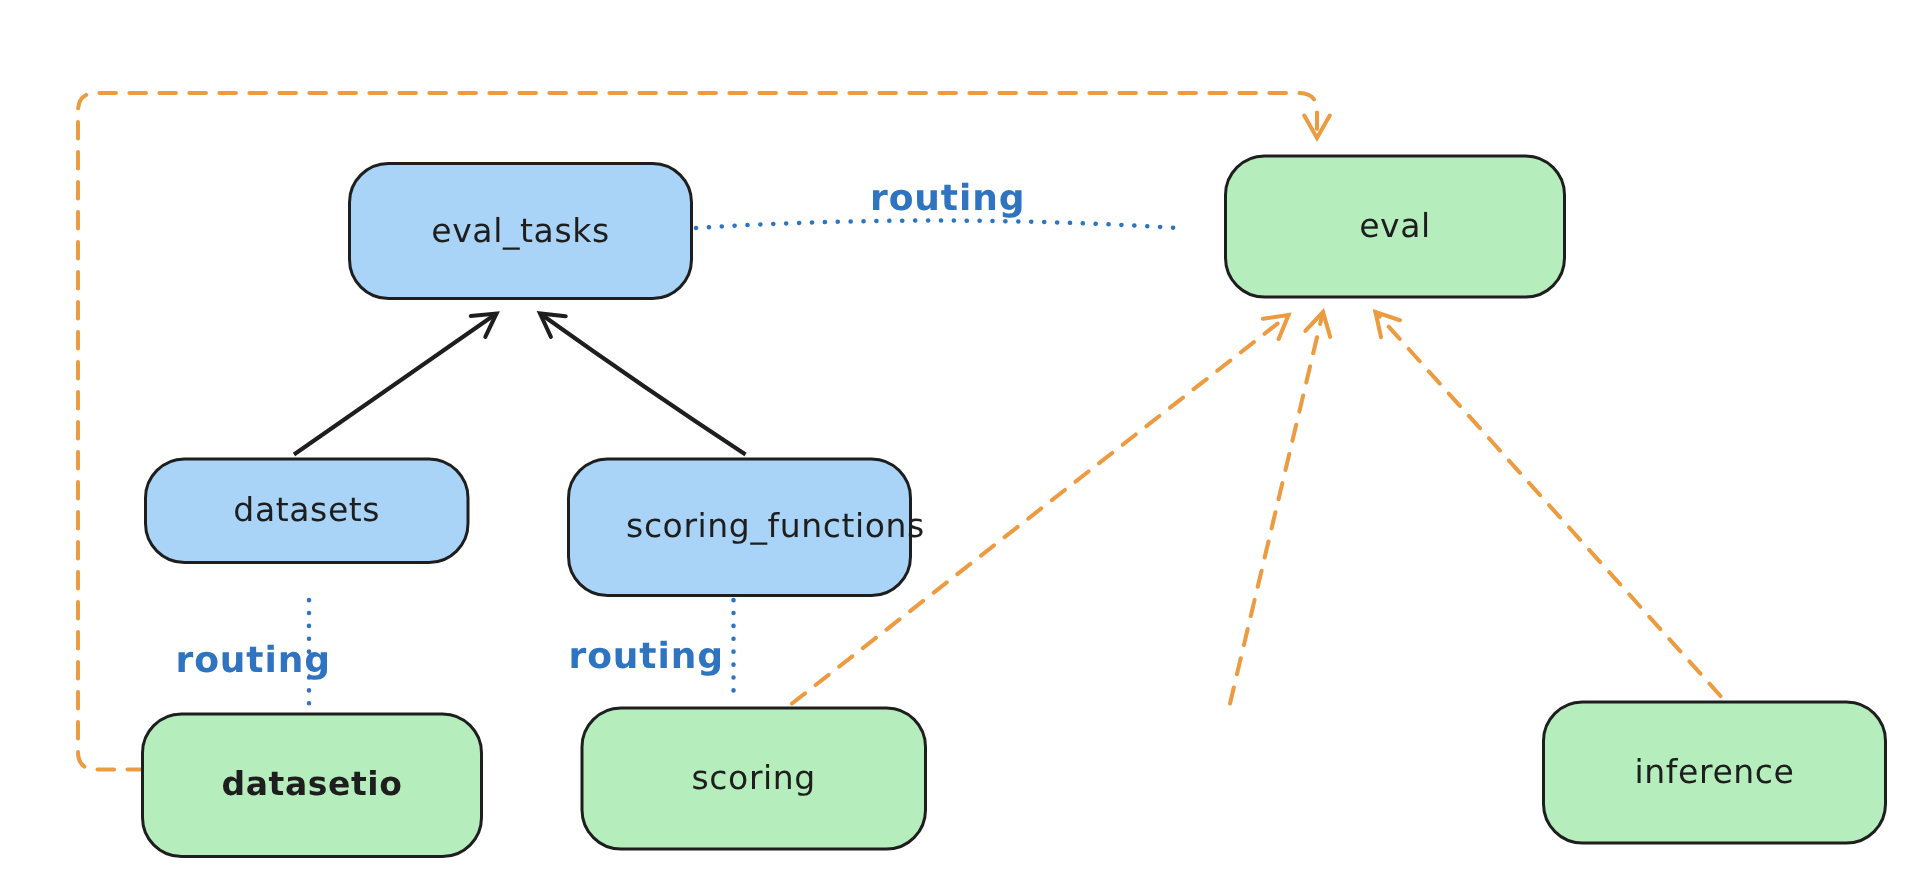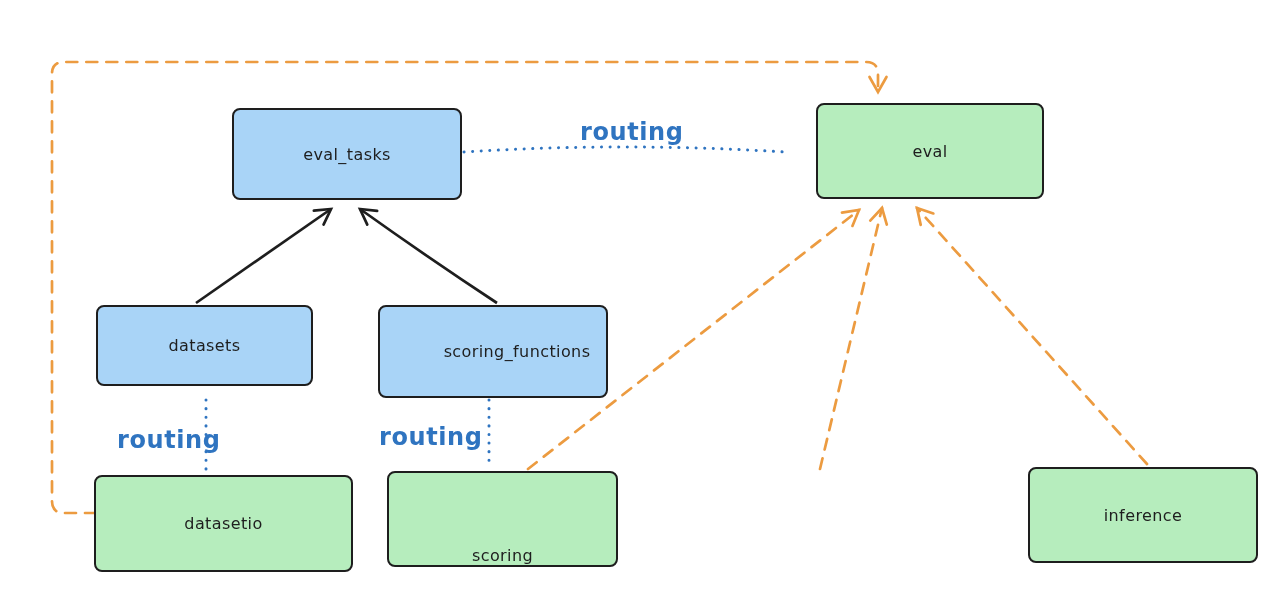--- a/index.html
+++ b/index.html
@@ -13,48 +13,48 @@
   }
   .edges-svg {
     position: absolute;
     left: 0; top: 0;
     width: 1280px; height: 596px;
   }
   .node {
     position: absolute;
     box-sizing: border-box;
     border: 2.6px solid #1e1e1e;
-    border-radius: 8px;
+    border-radius: 27px;
     display: flex;
     align-items: center;
     justify-content: center;
-    font-size: 16px;
+    font-size: 22px;
     letter-spacing: 0.4px;
     color: #1e1e1e;
     background: #ffffff;
   }
   .node.blue  { background: #a9d4f7; }
   .node.green { background: #b6edbd; }
 
   .edge-label {
     position: absolute;
     color: #2f74c0;
     font-size: 24px;
     font-weight: 600;
     letter-spacing: 0.6px;
     white-space: nowrap;
   }
 
   
   #n-eval-tasks        { left: 232px;  top: 108px; width: 230px; height: 92px; }
   #n-eval              { left: 816px;  top: 103px; width: 228px; height: 96px; }
-  #n-datasets          { left: 96px;   top: 305px; width: 217px; height: 81px; }
+  #n-datasets          { left: 96px;   top: 305px; width: 217px; height: 71px; }
   #n-scoring-functions { left: 378px;  top: 305px; width: 230px; height: 93px; padding-left: 48px; }
-  #n-datasetio         { left: 94px;   top: 475px; width: 259px; height: 97px; }
-  #n-scoring           { left: 387px;  top: 471px; width: 231px; height: 96px; align-items: flex-end; }
+  #n-datasetio         { left: 94px;   top: 475px; width: 228px; height: 97px; font-weight: bold; }
+  #n-scoring           { left: 387px;  top: 471px; width: 231px; height: 96px; }
   #n-agents            { left: 708px;  top: 471px; width: 234px; height: 92px; }
   #n-inference         { left: 1028px; top: 467px; width: 230px; height: 96px; }
 
   #lbl-routing-top      { left: 580px; top: 118px; }
   #lbl-routing-datasets { left: 117px; top: 426px; }
   #lbl-routing-scoring  { left: 379px; top: 423px; }
 
   .stroke-black  { stroke: #1e1e1e; stroke-width: 2.7; fill: none; }
   .stroke-blue   { stroke: #2f74c0; stroke-width: 3;   fill: none;
                    stroke-dasharray: 0.1 8.5; stroke-linecap: round; }

